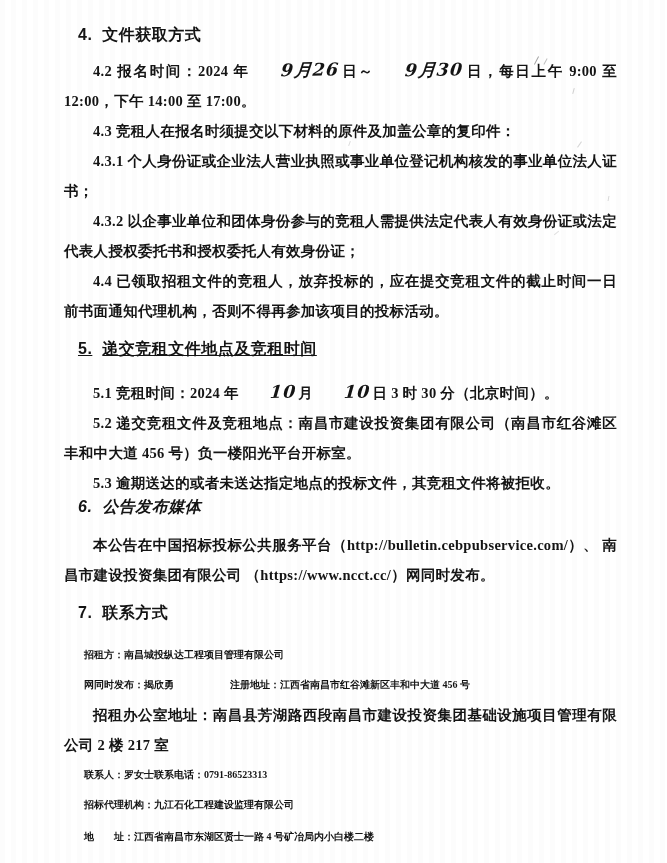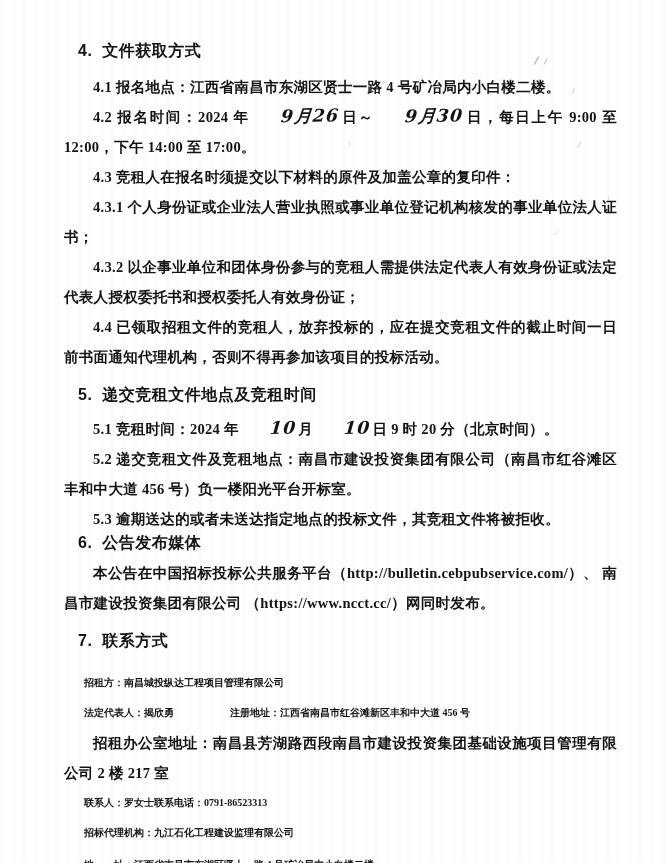--- a/index.html
+++ b/index.html
@@ -7,21 +7,21 @@
     width:667px;height:863px;
     background:#ffffff;
     font-family:"Liberation Serif","DejaVu Serif",serif;
     color:#141414;
     overflow:hidden;
   }
   .page{
     position:relative;
     width:667px;height:863px;
     box-sizing:border-box;
-    padding:36px 50px 0 64px;
+    padding:20px 50px 0 64px;
     background:
       repeating-linear-gradient(90deg,
         rgba(0,0,0,0.012) 0 5px,
         rgba(0,0,0,0.000) 5px 11px);
   }
   .sec-heading{
     font-family:"Liberation Sans","DejaVu Sans",sans-serif;
     font-weight:bold;
     font-size:16px;
     line-height:30px;
@@ -55,22 +55,22 @@
     font-family:"DejaVu Serif",serif;
     font-style:italic;
     font-weight:bold;
     font-size:17.5px;
     line-height:1;
     letter-spacing:1px;
     padding:0 2px;
     transform:skewX(-6deg) rotate(-1deg);
   }
   .mt432{margin-top:0;}
-  .h5m{margin-top:8px;margin-bottom:4px;}
-  .h6m{margin-top:-6px;margin-bottom:0;}
+  .h5m{margin-top:8px;margin-bottom:14px;text-decoration:underline;}
+  .h6m{margin-top:-6px;margin-bottom:8px;font-style:italic;}
   .h7m{margin-top:8px;margin-bottom:12px;}
   .mt2{margin-top:2px;}
   .mt10{margin-top:10px;}
   
   .artifact{
     position:absolute;
     background:transparent;
     border-left:1.6px solid rgba(90,90,90,0.55);
     height:9px;width:0;
     pointer-events:none;
@@ -83,48 +83,47 @@
   .a6{left:608px;top:196px;transform:rotate(10deg);height:5px;opacity:.4;}
   .a7{left:556px;top:230px;transform:rotate(50deg);height:6px;opacity:.35;}
 </style>
 </head>
 <body>
 
 <div class="page">
 
   <h2 class="sec-heading"><span class="num">4.</span><span>文件获取方式</span></h2>
 
-  <p class="p">4.1 报名地点：江西省南昌市东湖区贤士一路 4 号矿冶局内小白楼二楼。</p>
 
   <p class="p"><span>4.2 报名时间：2024 年</span><span class="hw">9月26</span><span>日～</span><span class="hw">9月30</span><span>日，每日上午 9:00 至 12:00，下午 14:00 至 17:00。</span></p>
 
   <p class="p">4.3 竞租人在报名时须提交以下材料的原件及加盖公章的复印件：</p>
   <p class="p">4.3.1 个人身份证或企业法人营业执照或事业单位登记机构核发的事业单位法人证书；</p>
   <p class="p mt432">4.3.2 以企事业单位和团体身份参与的竞租人需提供法定代表人有效身份证或法定代表人授权委托书和授权委托人有效身份证；</p>
   <p class="p">4.4 已领取招租文件的竞租人，放弃投标的，应在提交竞租文件的截止时间一日前书面通知代理机构，否则不得再参加该项目的投标活动。</p>
 
   <h2 class="sec-heading h5m"><span class="num">5.</span><span>递交竞租文件地点及竞租时间</span></h2>
 
-  <p class="p"><span>5.1 竞租时间：2024 年</span><span class="hw">10</span><span>月</span><span class="hw">10</span><span>日 9 时 20 分（北京时间）。</span></p>
+  <p class="p"><span>5.1 竞租时间：2024 年</span><span class="hw">10</span><span>月</span><span class="hw">10</span><span>日 3 时 30 分（北京时间）。</span></p>
 
   <p class="p">5.2 递交竞租文件及竞租地点：南昌市建设投资集团有限公司（南昌市红谷滩区丰和中大道 456 号）负一楼阳光平台开标室。</p>
   <p class="p">5.3 逾期送达的或者未送达指定地点的投标文件，其竞租文件将被拒收。</p>
 
   <h2 class="sec-heading h6m"><span class="num">6.</span><span>公告发布媒体</span></h2>
 
   <p class="p">本公告在中国招标投标公共服务平台（http://bulletin.cebpubservice.com/）、 南昌市建设投资集团有限公司 （https://www.ncct.cc/）网同时发布。</p>
 
   <h2 class="sec-heading h7m"><span class="num">7.</span><span>联系方式</span></h2>
 
   <div class="row mt10">
       <span>招租方：南昌城投纵达工程项目管理有限公司</span>
     </div>
 
   <div class="row">
-      <span class="gap-lg">法定代表人：揭欣勇</span>
+      <span class="gap-lg">网同时发布：揭欣勇</span>
       <span>注册地址：江西省南昌市红谷滩新区丰和中大道 456 号</span>
     </div>
 
   <p class="p">招租办公室地址：南昌县芳湖路西段南昌市建设投资集团基础设施项目管理有限公司 2 楼 217 室</p>
 
   <div class="row">
       <span class="gap-md">联系人：罗女士</span>
       <span>联系电话：0791-86523313</span>
     </div>
 

